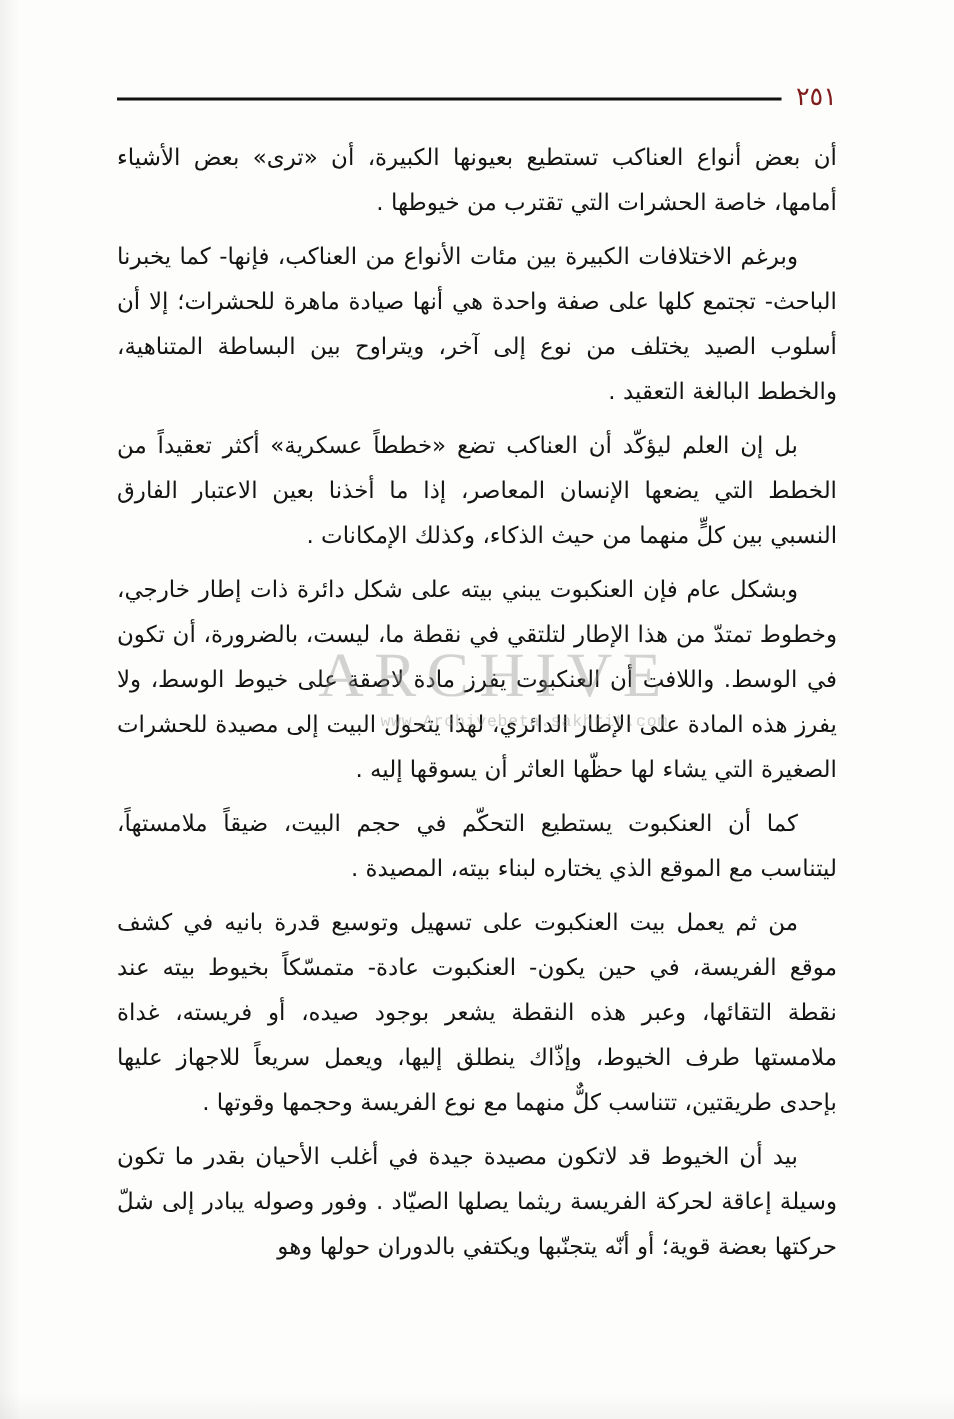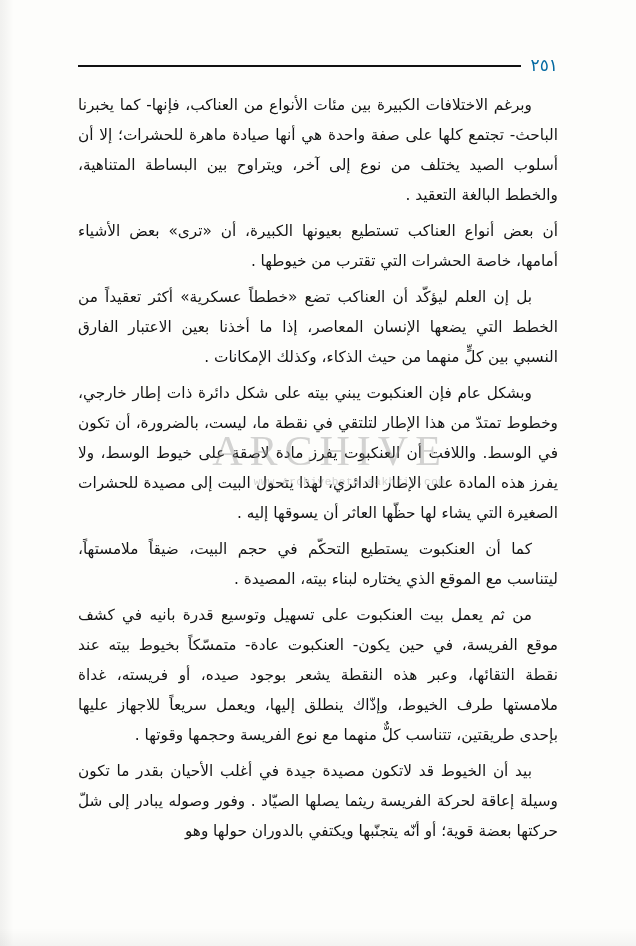--- a/index.html
+++ b/index.html
@@ -29,21 +29,21 @@
     left: 78px;
     height: 26px;
     display: flex;
     flex-direction: row;
     align-items: center;
     gap: 10px;
   }
   .page-number {
     font-family: "DejaVu Sans", sans-serif;
     font-size: 17px;
-    color: #0369a1;
+    color: #7f1d1d;
     letter-spacing: 1px;
     white-space: nowrap;
     direction: rtl;
   }
   .header-rule {
     flex: 1 1 auto;
     height: 0;
     border-top: 2px solid #111111;
     margin-top: 2px;
   }
@@ -128,22 +128,22 @@
 <div class="page">
 
   <div class="edge-shade-left"></div>
 
   <div class="page-header">
     <div class="page-number">٢٥١</div>
     <div class="header-rule"></div>
   </div>
 
   <div class="body-text">
+    <p class="para no-indent">أن بعض أنواع العناكب تستطيع بعيونها الكبيرة، أن «ترى» بعض الأشياء أمامها، خاصة الحشرات التي تقترب من خيوطها .</p>
     <p class="para">وبرغم الاختلافات الكبيرة بين مئات الأنواع من العناكب، فإنها- كما يخبرنا الباحث- تجتمع كلها على صفة واحدة هي أنها صيادة ماهرة للحشرات؛ إلا أن أسلوب الصيد يختلف من نوع إلى آخر، ويتراوح بين البساطة المتناهية، والخطط البالغة التعقيد .</p>
-    <p class="para no-indent">أن بعض أنواع العناكب تستطيع بعيونها الكبيرة، أن «ترى» بعض الأشياء أمامها، خاصة الحشرات التي تقترب من خيوطها .</p>
     <p class="para">بل إن العلم ليؤكّد أن العناكب تضع «خططاً عسكرية» أكثر تعقيداً من الخطط التي يضعها الإنسان المعاصر، إذا ما أخذنا بعين الاعتبار الفارق النسبي بين كلٍّ منهما من حيث الذكاء، وكذلك الإمكانات .</p>
     <p class="para">وبشكل عام فإن العنكبوت يبني بيته على شكل دائرة ذات إطار خارجي، وخطوط تمتدّ من هذا الإطار لتلتقي في نقطة ما، ليست، بالضرورة، أن تكون في الوسط. واللافت أن العنكبوت يفرز مادة لاصقة على خيوط الوسط، ولا يفرز هذه المادة على الإطار الدائري، لهذا يتحول البيت إلى مصيدة للحشرات الصغيرة التي يشاء لها حظّها العاثر أن يسوقها إليه .</p>
     <p class="para">كما أن العنكبوت يستطيع التحكّم في حجم البيت، ضيقاً ملامستهاً، ليتناسب مع الموقع الذي يختاره لبناء بيته، المصيدة .</p>
     <p class="para">من ثم يعمل بيت العنكبوت على تسهيل وتوسيع قدرة بانيه في كشف موقع الفريسة، في حين يكون- العنكبوت عادة- متمسّكاً بخيوط بيته عند نقطة التقائها، وعبر هذه النقطة يشعر بوجود صيده، أو فريسته، غداة ملامستها طرف الخيوط، وإذّاك ينطلق إليها، ويعمل سريعاً للاجهاز عليها بإحدى طريقتين، تتناسب كلٌّ منهما مع نوع الفريسة وحجمها وقوتها .</p>
     <p class="para">بيد أن الخيوط قد لاتكون مصيدة جيدة في أغلب الأحيان بقدر ما تكون وسيلة إعاقة لحركة الفريسة ريثما يصلها الصيّاد . وفور وصوله يبادر إلى شلّ حركتها بعضة قوية؛ أو أنّه يتجنّبها ويكتفي بالدوران حولها وهو</p>
   </div>
 
   <div class="watermark">
     <div class="watermark-main">ARCHIVE</div>
     <div class="watermark-sub">www.Archivebeta.sakhrit.com</div>

